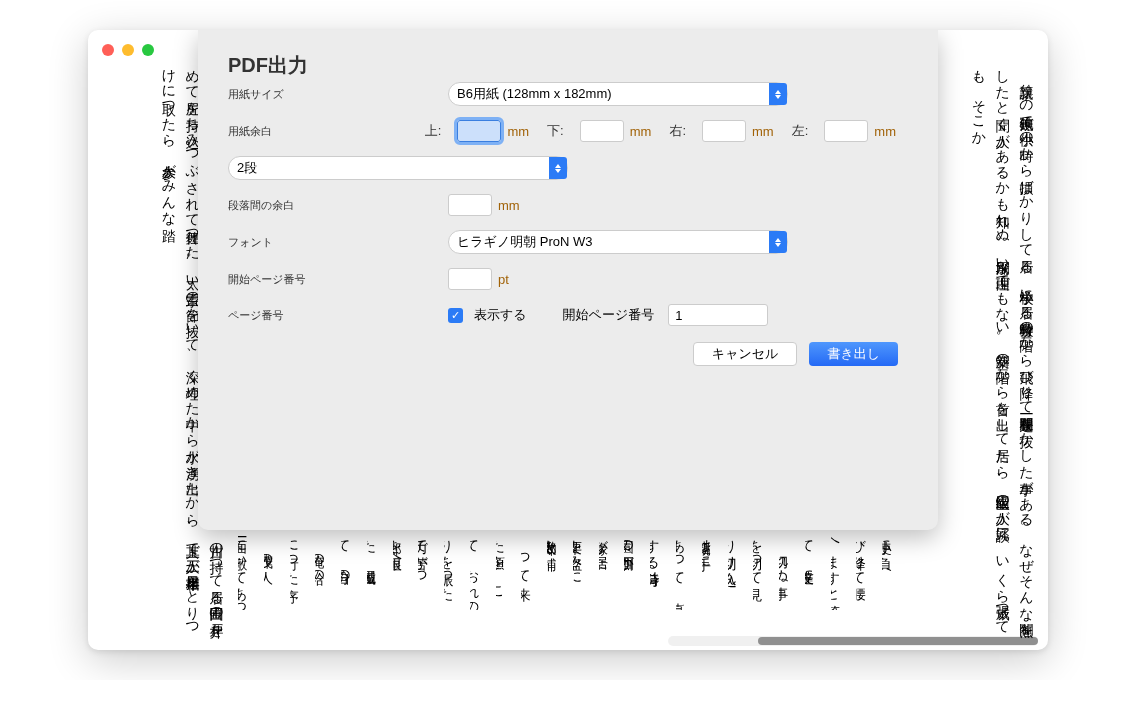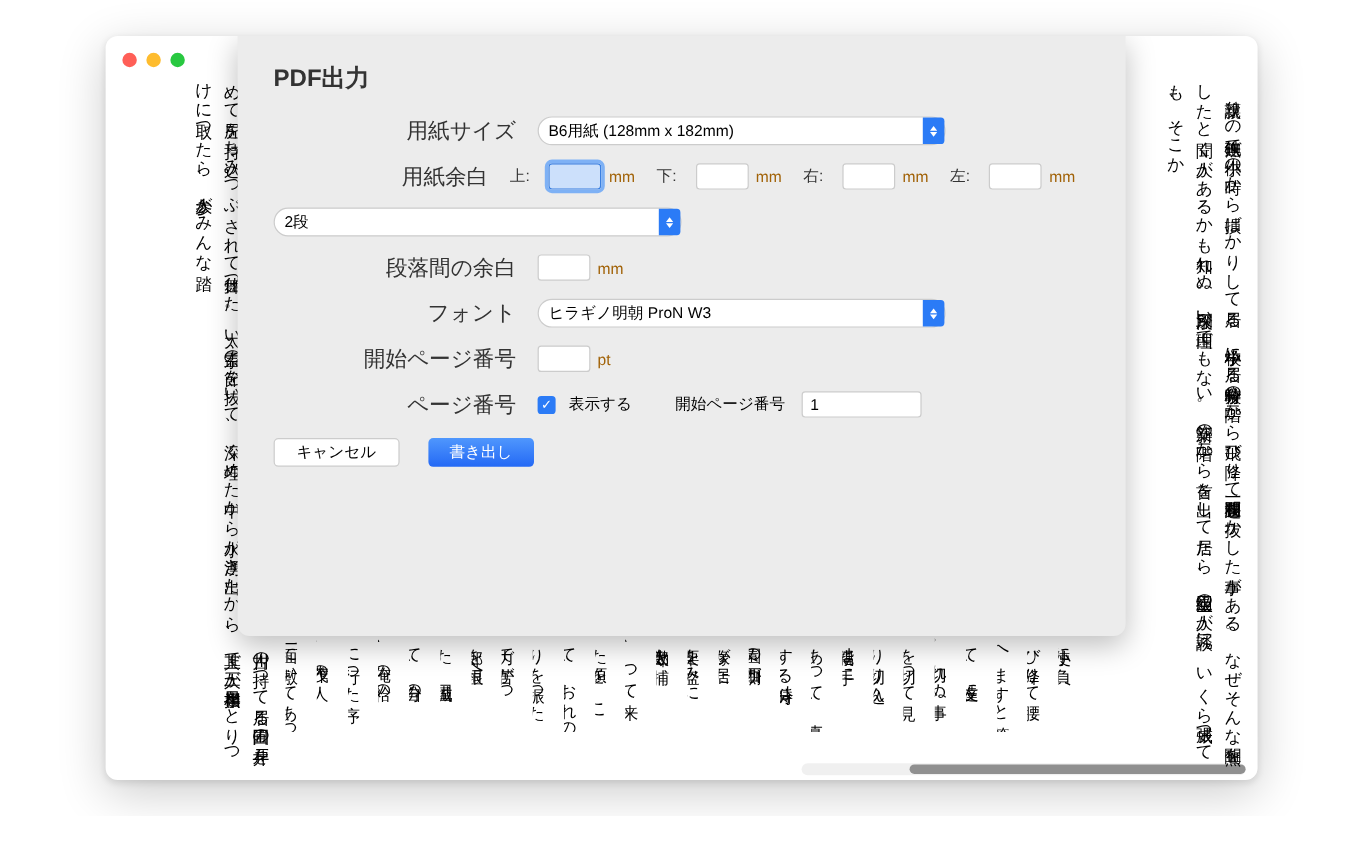--- a/index.html
+++ b/index.html
@@ -58,33 +58,33 @@
       height: 500px;
       background: #ececec;
       border-radius: 0 0 10px 10px;
       box-shadow: 0 8px 24px rgba(0,0,0,0.25);
       padding: 22px 30px 14px 30px;
       z-index: 10;
     }
     .dlg-title {
       font-size: 20px;
       font-weight: 700;
-      margin-bottom: 18px;
+      margin-bottom: 3px;
       color: #333;
     }
     .row {
       display: flex;
       align-items: center;
       margin-bottom: 14px;
     }
     .label {
       width: 220px;
-      text-align: right;
+      text-align: left;
       padding-right: 18px;
-      font-size: 18px;
+      font-size: 11px;
       color: #333;
     }
     .controls {
       display: flex;
       align-items: center;
       gap: 6px;
       font-size: 13px;
     }
     .select {
       display: flex;
@@ -145,21 +145,22 @@
     .chk-label { font-size: 13px; margin-left: 5px; margin-right: 30px; }
     .pagenum-label { font-size: 13px; margin-right: 8px; }
     .pagenum-input {
       width: 100px; height: 22px;
       background: #fff; border: 1px solid #ccc;
       border-radius: 3px;
       padding: 0 6px; font-size: 13px;
     }
     .buttons {
       display: flex;
-      gap: 24px;
+      justify-content: flex-end;
+      gap: 12px;
       margin-top: 16px;
       padding-right: 10px;
     }
     .btn {
       height: 24px;
       padding: 0 18px;
       border-radius: 4px;
       font-size: 13px;
       display: flex; align-items: center; justify-content: center;
       cursor: pointer;

